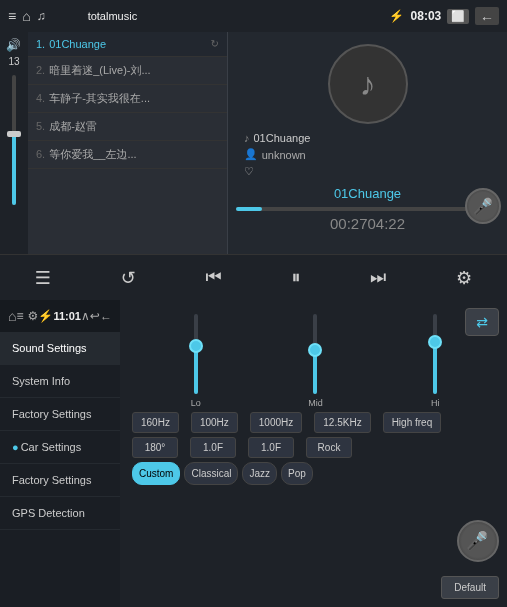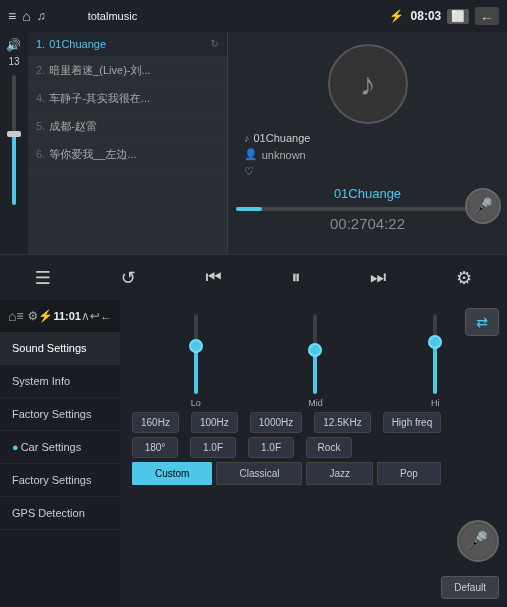--- a/index.html
+++ b/index.html
@@ -324,26 +324,26 @@
       text-align: center;
     }
 
     
     .preset-row {
       display: flex;
       gap: 4px;
       margin-bottom: 4px;
     }
     .preset-btn {
-      padding: 5px 22px;
+      padding: 5px 6px;
       font-size: 10px;
       background: #2e3440;
       color: #ccc;
       border: 1px solid #444;
-      border-radius: 1px;
+      border-radius: 10px;
       cursor: pointer;
     }
     .preset-btn.active-preset {
       background: #4dc8e8;
       color: #000;
       border-color: #4dc8e8;
     }
 
     
     .default-btn {

